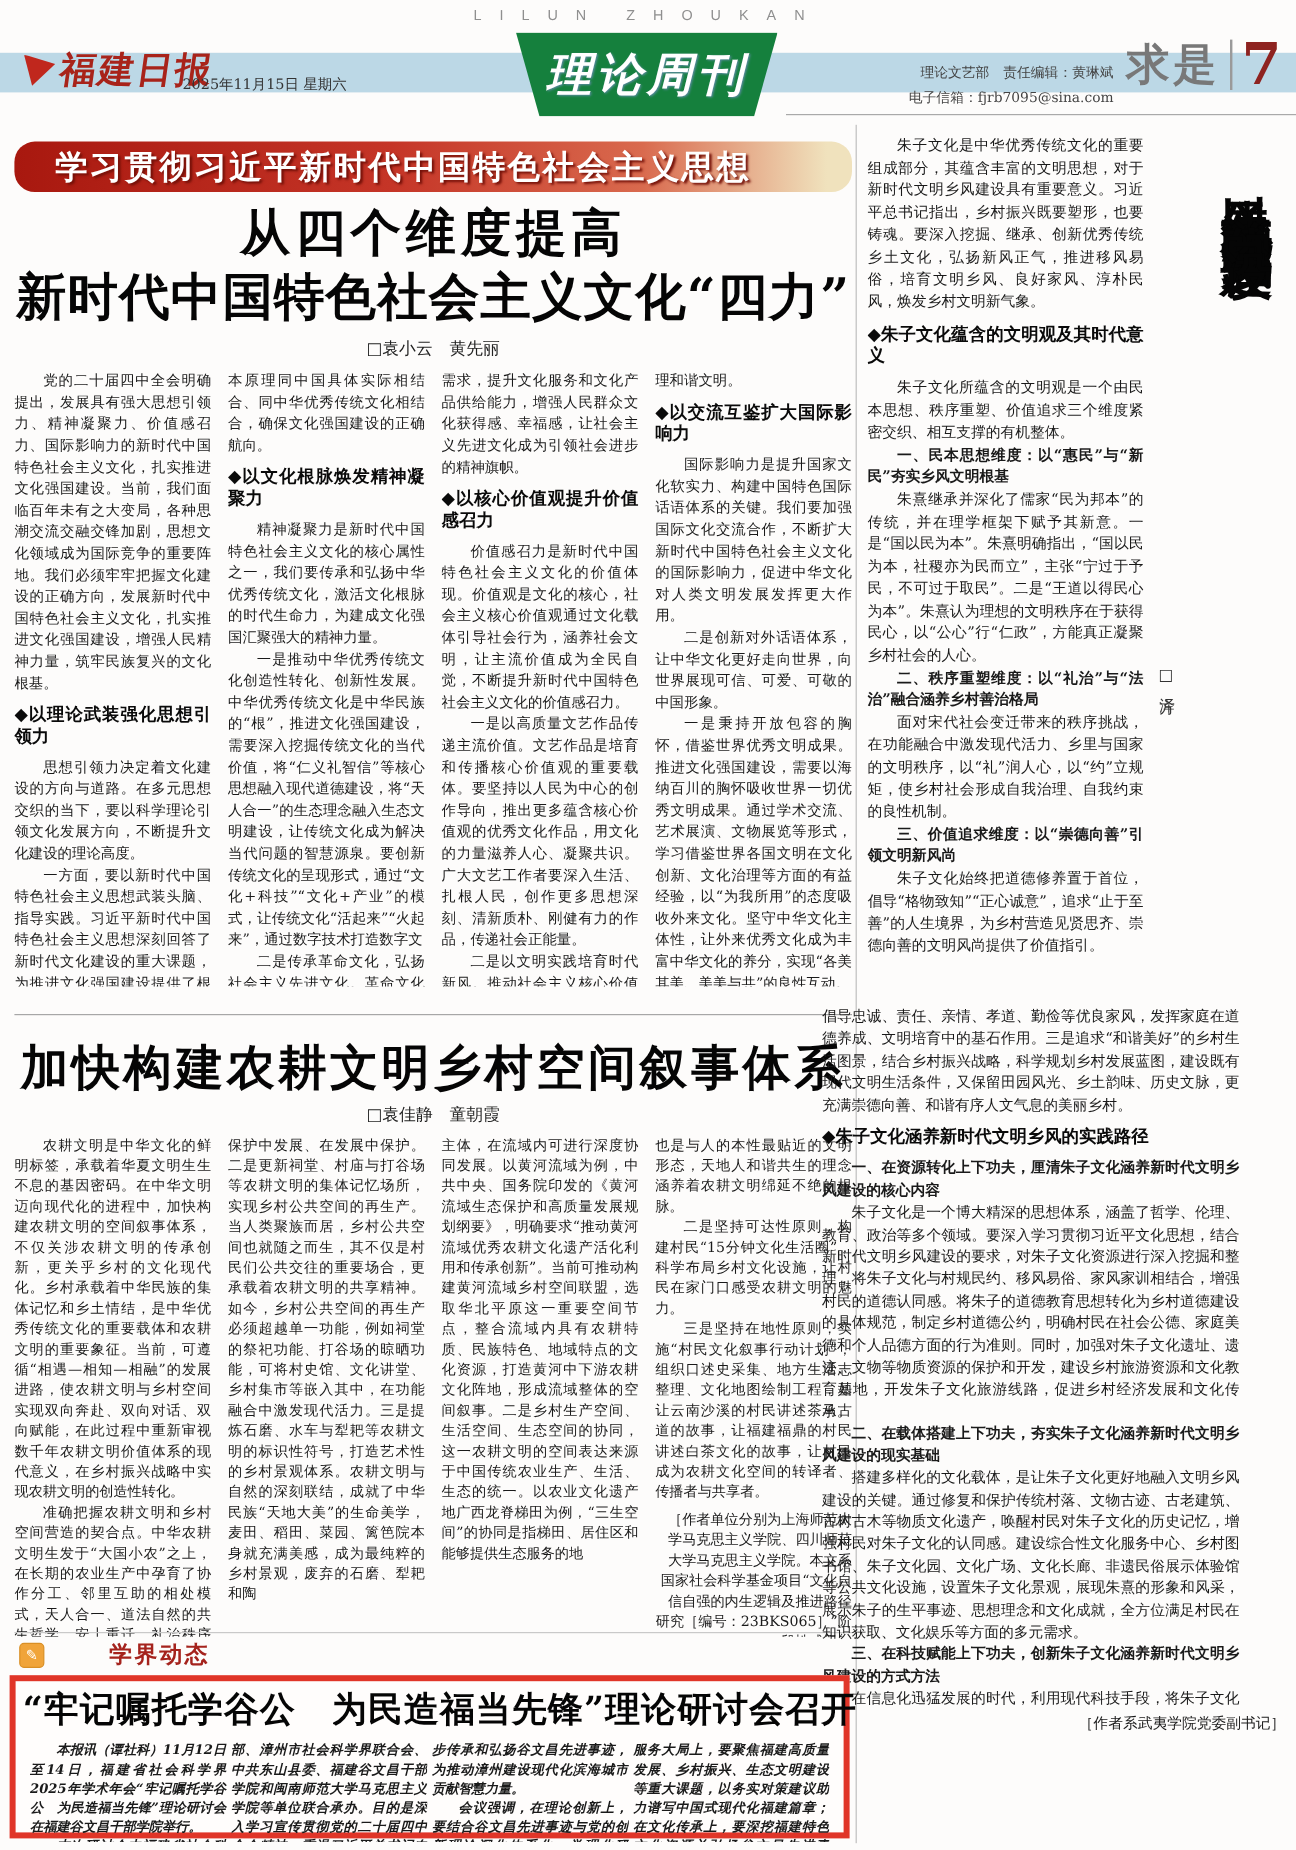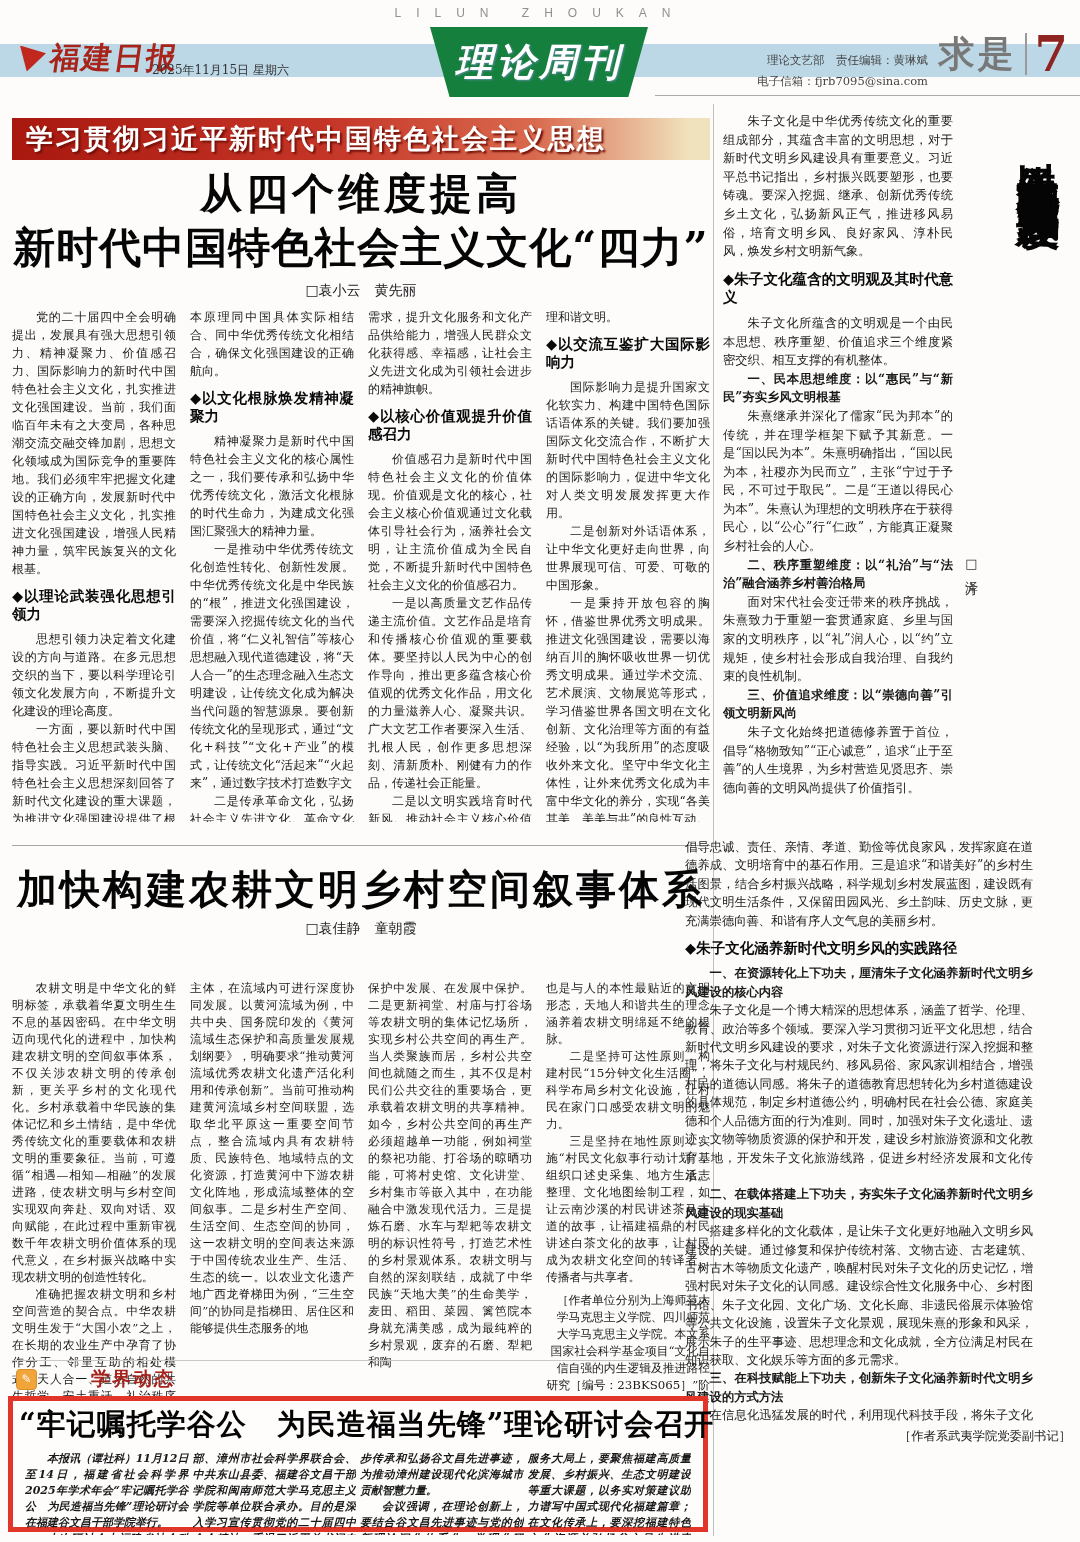--- a/index.html
+++ b/index.html
@@ -21,39 +21,39 @@
   .dept-block { position:absolute; top:50px; right:152px; text-align:right; font-size:11.5px; color:#444; line-height:1.8; }
   .qiushi { position:absolute; top:26px; right:12px; display:flex; align-items:center; }
   .brand-name { font-size:36px; font-weight:bold; color:#787878; letter-spacing:3px; }
   .qiushi .bar { width:2px; height:42px; background:#9a9a9a; margin:0 8px; }
   .page-number { font-size:48px; font-weight:bold; color:#8e2320; }
   .head-rule { position:absolute; top:95px; left:655px; right:0; height:1px; background:#a9a9a9; }
 
   
   .theme-banner { position:absolute; top:118px; left:12px; width:698px; height:42px;
                   background:linear-gradient(90deg,#a8180f,#c53527 45%,#d96a4e 75%,#f0e2bd 97%);
-                  display:flex; align-items:center; padding-left:14px; box-sizing:border-box; }
+                  display:flex; align-items:center; padding-left:34px; box-sizing:border-box;border-radius:17px; }
   .theme-banner span { font-size:27px; font-weight:bold; color:#fff; letter-spacing:2px;
                        text-shadow:2px 2px 2px #731008; }
 
   
   .a1-title1 { position:absolute; top:166px; left:12px; width:698px; text-align:center;
                font-size:42px; font-weight:bold; letter-spacing:4px; color:#050505; }
   .a1-title2 { position:absolute; top:220px; left:12px; width:698px; text-align:center;
                font-size:42px; font-weight:bold; letter-spacing:1px; color:#050505; }
   .a1-byline { position:absolute; top:282px; left:12px; width:698px; text-align:center; font-size:14px; color:#222; }
 
   .a2-title { position:absolute; top:862px; left:12px; width:698px; text-align:center;
               font-size:40px; font-weight:bold; letter-spacing:3px; color:#050505; }
   .a2-byline { position:absolute; top:920px; left:12px; width:698px; text-align:center; font-size:14px; color:#222; }
 
   
   .cols { position:absolute; display:flex; gap:14px; }
   .a1-cols { top:308px; left:12px; width:698px; height:514px; }
-  .a2-cols { top:946px; left:12px; width:698px; height:418px;margin-top:34px; }
+  .a2-cols { top:946px; left:12px; width:698px; height:418px; }
   .col { flex:1 1 0; overflow:hidden; text-align:justify; font-size:12px; line-height:18px; }
   .a2-cols .col { font-size:11.8px; line-height:17px; }
   .para { margin:0; text-indent:2em; }
   .para-cont { margin:0; text-indent:0; }
   .para-bold { margin:0; text-indent:2em; font-weight:bold; }
   .subhead { font-weight:bold; font-size:14.5px; margin:9px 0 7px; color:#0a0a0a; }
   .author-note { margin:6px 0 0; text-align:right; text-indent:0; }
 
   
   .hline { position:absolute; background:#a7a7a7; height:1px; }
@@ -152,44 +152,44 @@
   <div class="hline hline-a1a2"></div>
 
   <div class="a2-title">加快构建农耕文明乡村空间叙事体系</div>
   <div class="a2-byline">□袁佳静　童朝霞</div>
   <div class="cols a2-cols">
     <div class="col">
         <p class="para">农耕文明是中华文化的鲜明标签，承载着华夏文明生生不息的基因密码。在中华文明迈向现代化的进程中，加快构建农耕文明的空间叙事体系，不仅关涉农耕文明的传承创新，更关乎乡村的文化现代化。乡村承载着中华民族的集体记忆和乡土情结，是中华优秀传统文化的重要载体和农耕文明的重要象征。当前，可遵循“相遇—相知—相融”的发展进路，使农耕文明与乡村空间实现双向奔赴、双向对话、双向赋能，在此过程中重新审视数千年农耕文明价值体系的现代意义，在乡村振兴战略中实现农耕文明的创造性转化。</p>
         <p class="para">准确把握农耕文明和乡村空间营造的契合点。中华农耕文明生发于“大国小农”之上，在长期的农业生产中孕育了协作分工、邻里互助的相处模式，天人合一、道法自然的共生哲学，安土重迁、礼治秩序的乡土伦理，培育了中华民族的生活方式，和乡村空间营造</p>
       </div>
     <div class="col">
+        <p class="para-cont">保护中发展、在发展中保护。二是更新祠堂、村庙与打谷场等农耕文明的集体记忆场所，实现乡村公共空间的再生产。当人类聚族而居，乡村公共空间也就随之而生，其不仅是村民们公共交往的重要场合，更承载着农耕文明的共享精神。如今，乡村公共空间的再生产必须超越单一功能，例如祠堂的祭祀功能、打谷场的晾晒功能，可将村史馆、文化讲堂、乡村集市等嵌入其中，在功能融合中激发现代活力。三是提炼石磨、水车与犁耙等农耕文明的标识性符号，打造艺术性的乡村景观体系。农耕文明与自然的深刻联结，成就了中华民族“天地大美”的生命美学，麦田、稻田、菜园、篱笆院本身就充满美感，成为最纯粹的乡村景观，废弃的石磨、犁耙和陶</p>
+      </div>
+    <div class="col">
         <p class="para-cont">主体，在流域内可进行深度协同发展。以黄河流域为例，中共中央、国务院印发的《黄河流域生态保护和高质量发展规划纲要》，明确要求“推动黄河流域优秀农耕文化遗产活化利用和传承创新”。当前可推动构建黄河流域乡村空间联盟，选取华北平原这一重要空间节点，整合流域内具有农耕特质、民族特色、地域特点的文化资源，打造黄河中下游农耕文化阵地，形成流域整体的空间叙事。二是乡村生产空间、生活空间、生态空间的协同，这一农耕文明的空间表达来源于中国传统农业生产、生活、生态的统一。以农业文化遗产地广西龙脊梯田为例，“三生空间”的协同是指梯田、居住区和能够提供生态服务的地</p>
-      </div>
-    <div class="col">
-        <p class="para-cont">保护中发展、在发展中保护。二是更新祠堂、村庙与打谷场等农耕文明的集体记忆场所，实现乡村公共空间的再生产。当人类聚族而居，乡村公共空间也就随之而生，其不仅是村民们公共交往的重要场合，更承载着农耕文明的共享精神。如今，乡村公共空间的再生产必须超越单一功能，例如祠堂的祭祀功能、打谷场的晾晒功能，可将村史馆、文化讲堂、乡村集市等嵌入其中，在功能融合中激发现代活力。三是提炼石磨、水车与犁耙等农耕文明的标识性符号，打造艺术性的乡村景观体系。农耕文明与自然的深刻联结，成就了中华民族“天地大美”的生命美学，麦田、稻田、菜园、篱笆院本身就充满美感，成为最纯粹的乡村景观，废弃的石磨、犁耙和陶</p>
       </div>
     <div class="col">
         <p class="para-cont">也是与人的本性最贴近的文明形态，天地人和谐共生的理念涵养着农耕文明绵延不绝的根脉。</p>
         <p class="para">二是坚持可达性原则，构建村民“15分钟文化生活圈”，科学布局乡村文化设施，让村民在家门口感受农耕文明的魅力。</p>
         <p class="para">三是坚持在地性原则，实施“村民文化叙事行动计划”，组织口述史采集、地方生活志整理、文化地图绘制工程，如让云南沙溪的村民讲述茶马古道的故事，让福建福鼎的村民讲述白茶文化的故事，让村民成为农耕文化空间的转译者、传播者与共享者。</p>
         <p class="author-note">［作者单位分别为上海师范大学马克思主义学院、四川师范大学马克思主义学院。本文系国家社会科学基金项目“文化自信自强的内生逻辑及推进路径研究［编号：23BKS065］”阶段性成果］</p>
       </div>
   </div>
 
   <div class="hline hline-a2box"></div>
   <div class="vline"></div>
 
   <div class="r-top">
       <p class="para">朱子文化是中华优秀传统文化的重要组成部分，其蕴含丰富的文明思想，对于新时代文明乡风建设具有重要意义。习近平总书记指出，乡村振兴既要塑形，也要铸魂。要深入挖掘、继承、创新优秀传统乡土文化，弘扬新风正气，推进移风易俗，培育文明乡风、良好家风、淳朴民风，焕发乡村文明新气象。</p>
       <div class="subhead">◆朱子文化蕴含的文明观及其时代意义</div>
       <p class="para">朱子文化所蕴含的文明观是一个由民本思想、秩序重塑、价值追求三个维度紧密交织、相互支撑的有机整体。</p>
       <p class="para-bold">一、民本思想维度：以“惠民”与“新民”夯实乡风文明根基</p>
       <p class="para">朱熹继承并深化了儒家“民为邦本”的传统，并在理学框架下赋予其新意。一是“国以民为本”。朱熹明确指出，“国以民为本，社稷亦为民而立”，主张“宁过于予民，不可过于取民”。二是“王道以得民心为本”。朱熹认为理想的文明秩序在于获得民心，以“公心”行“仁政”，方能真正凝聚乡村社会的人心。</p>
       <p class="para-bold">二、秩序重塑维度：以“礼治”与“法治”融合涵养乡村善治格局</p>
-      <p class="para">面对宋代社会变迁带来的秩序挑战，朱熹致力于重塑一套贯通家庭、乡里与国家的文明秩序，以“礼”润人心，以“约”立规矩，使乡村社会形成自我治理、自我约束的良性机制。</p>
+      <p class="para">面对宋代社会变迁带来的秩序挑战，在功能融合中激发现代活力、乡里与国家的文明秩序，以“礼”润人心，以“约”立规矩，使乡村社会形成自我治理、自我约束的良性机制。</p>
       <p class="para-bold">三、价值追求维度：以“崇德向善”引领文明新风尚</p>
       <p class="para">朱子文化始终把道德修养置于首位，倡导“格物致知”“正心诚意”，追求“止于至善”的人生境界，为乡村营造见贤思齐、崇德向善的文明风尚提供了价值指引。</p>
     </div>
   <div class="r-title-strip">
     <div class="r-vertical-title">以朱子文化涵养新时代文明乡风建设</div>
     <div class="r-vertical-byline">□泽方</div>
   </div>
   <div class="r-bottom">
       <p class="para-cont">倡导忠诚、责任、亲情、孝道、勤俭等优良家风，发挥家庭在道德养成、文明培育中的基石作用。三是追求“和谐美好”的乡村生活图景，结合乡村振兴战略，科学规划乡村发展蓝图，建设既有现代文明生活条件，又保留田园风光、乡土韵味、历史文脉，更充满崇德向善、和谐有序人文气息的美丽乡村。</p>
       <div class="subhead">◆朱子文化涵养新时代文明乡风的实践路径</div>

